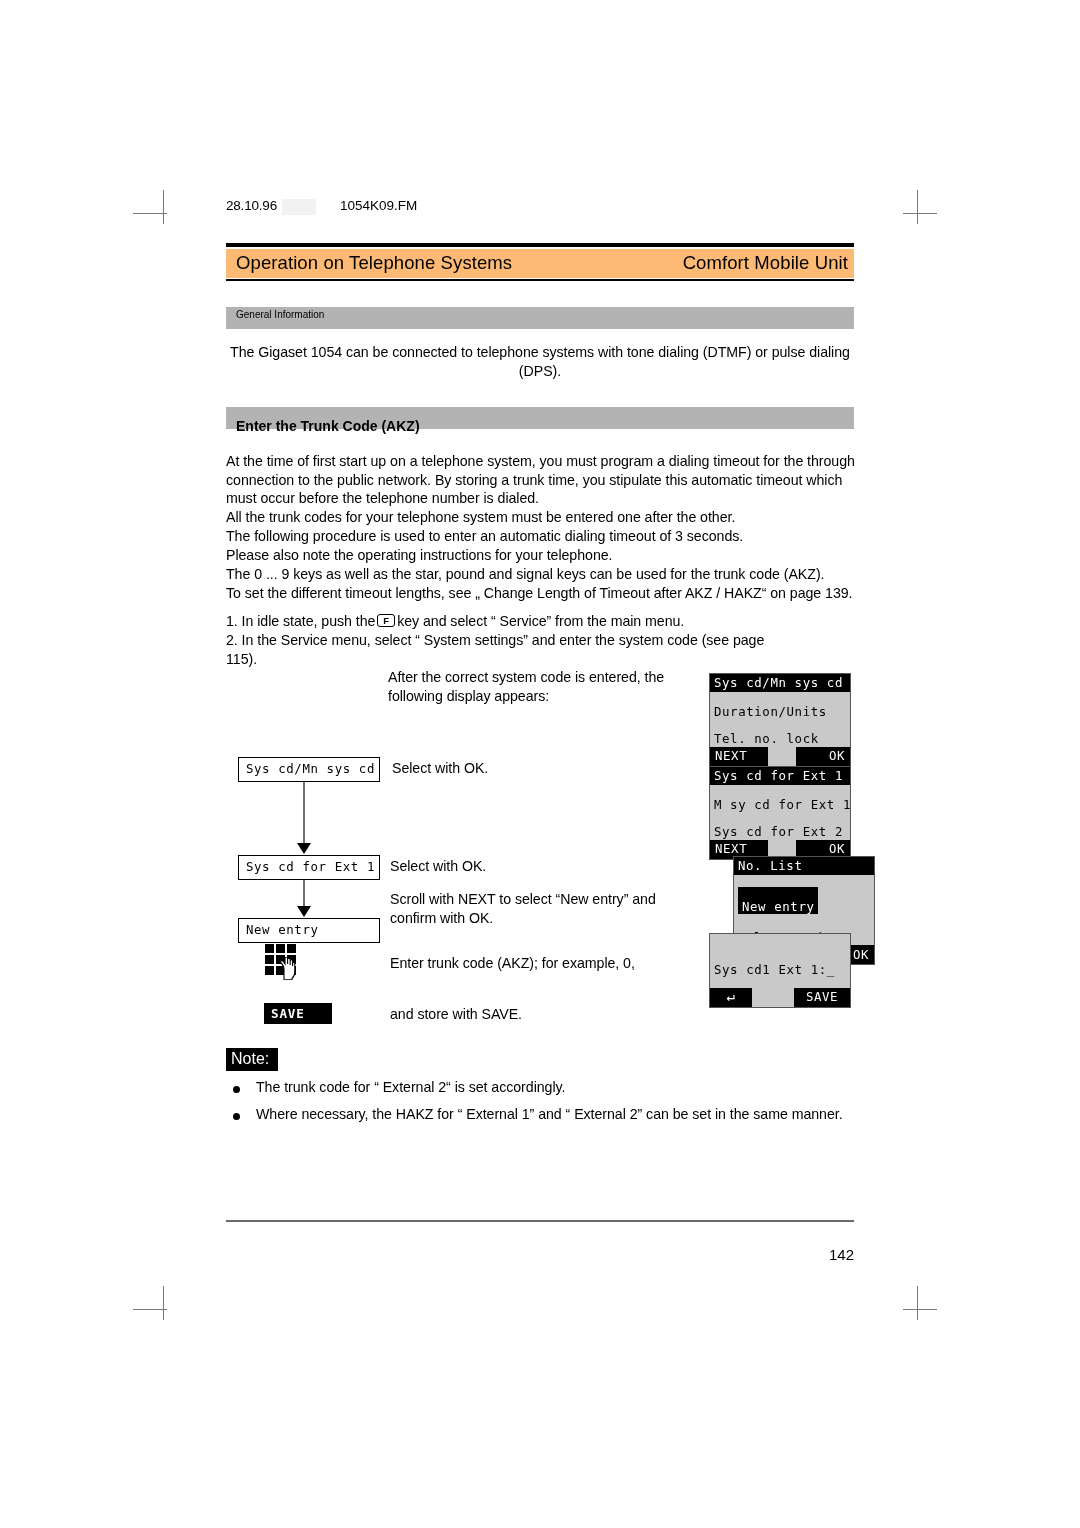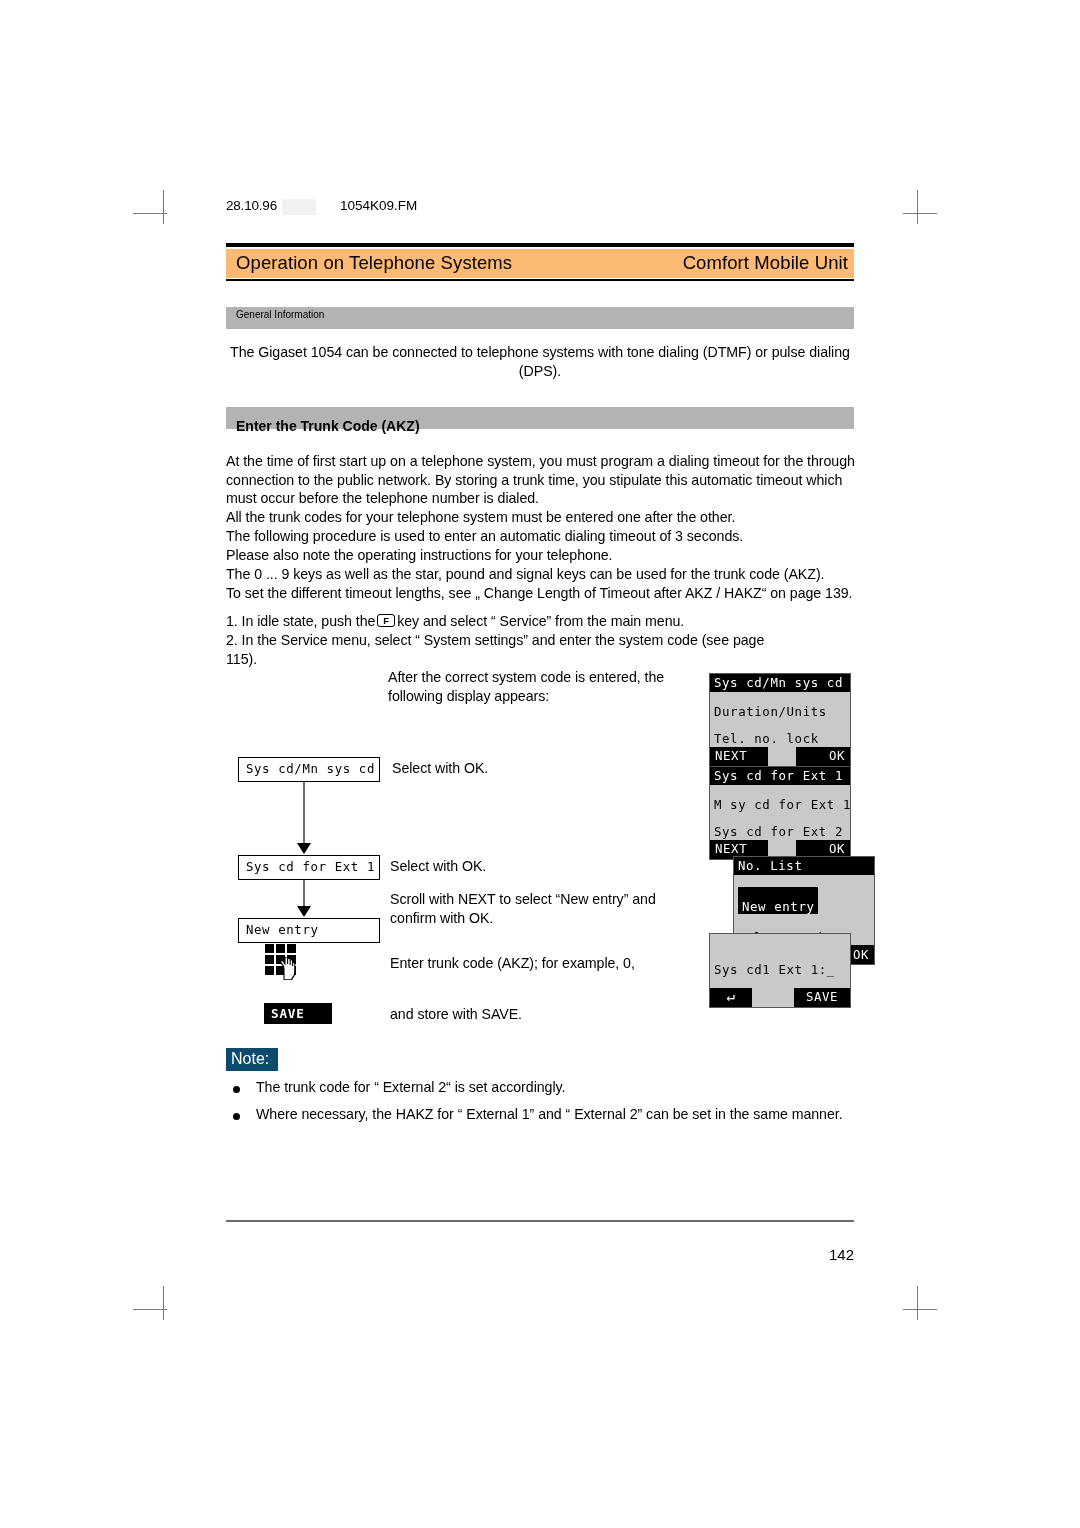--- a/index.html
+++ b/index.html
@@ -197,21 +197,21 @@
   .cap {
     position: absolute;
     font-size: 14.2px;
     line-height: 18.6px;
     letter-spacing: -0.05px;
   }
 
   
   .note-tag {
     position: absolute; left: 226px; top: 1048px;
-    background: #0c4a6e; color: #fff;
+    background: #000000; color: #fff;
     font-size: 16px;
     padding: 2px 9px 3px 5px;
   }
   .note-item {
     position: absolute;
     font-size: 14.2px; line-height: 18.6px;
     letter-spacing: -0.05px;
   }
   .bullet {
     position: absolute;

